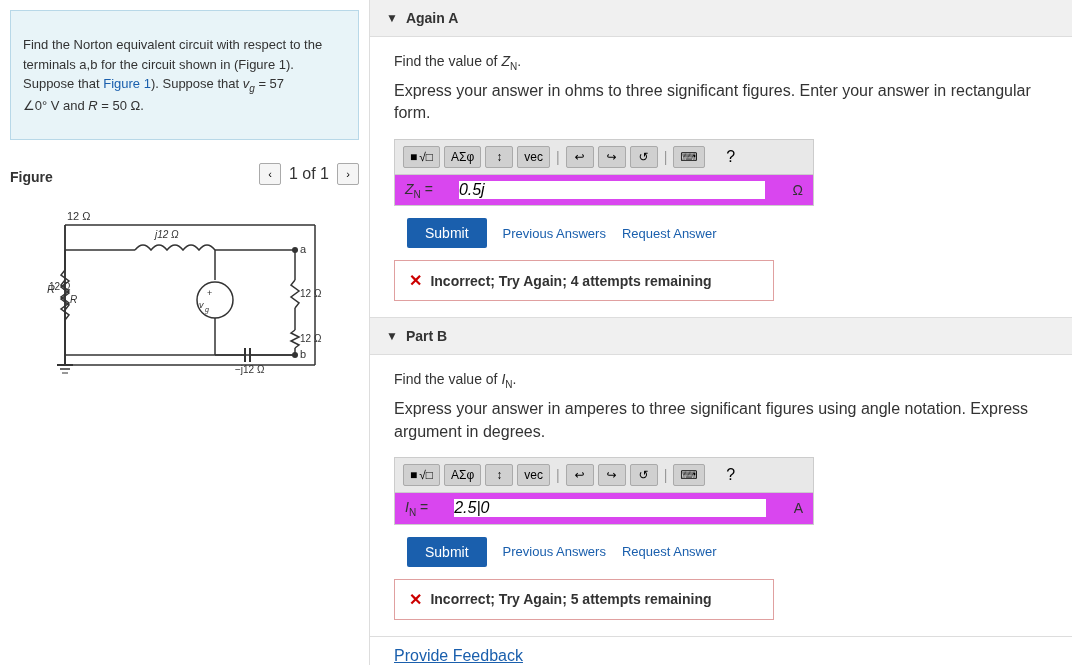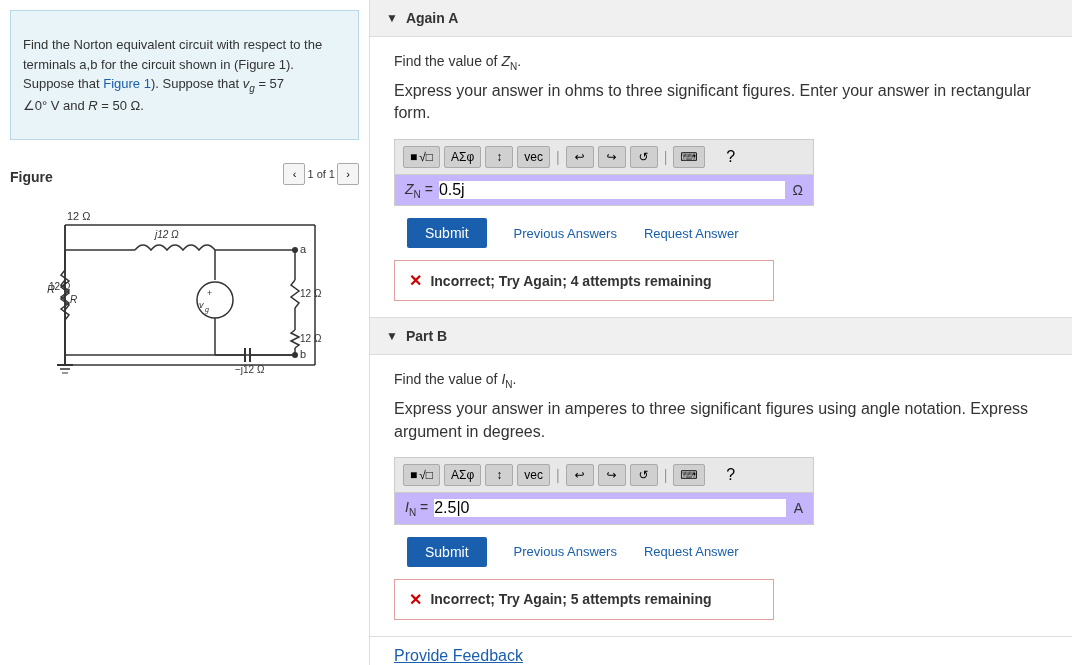--- a/index.html
+++ b/index.html
@@ -58,22 +58,22 @@
       background: #f5f5f5;
       cursor: pointer;
       display: flex;
       align-items: center;
       justify-content: center;
       font-size: 11px;
       border-radius: 2px;
     }
 
     .page-indicator {
-      font-size: 11px;
-      margin: 0 2px;
+      font-size: 16px;
+      margin: 0 8px;
     }
 
     
     .circuit-container {
       margin-top: 10px;
       display: flex;
       justify-content: center;
     }
 
     
@@ -151,48 +151,50 @@
 
     .toolbar-sep {
       color: #999;
       margin: 0 2px;
     }
 
     .answer-row {
       display: flex;
       align-items: center;
       border: 1px solid #ccc;
-      background: #c4b5fd;
+      background: #d946ef;
       width: 420px;
       padding: 6px 10px;
+      gap: 20px;
     }
 
     .answer-label {
       font-size: 14px;
       margin-right: 6px;
       white-space: nowrap;
     }
 
     .answer-input {
       flex: 1;
       border: none;
       outline: none;
       font-size: 16px;
+      font-style: italic;
     }
 
     .answer-unit {
       font-size: 14px;
       margin-left: 8px;
       color: #333;
     }
 
     .btn-row {
       display: flex;
       align-items: center;
-      gap: 27px;
+      gap: 16px;
       margin-top: 12px;
       margin-bottom: 12px;
       padding-left: 13px;
     }
 
     .submit-btn {
       background: #1a5fad;
       color: #fff;
       border: none;
       padding: 7px 18px;

